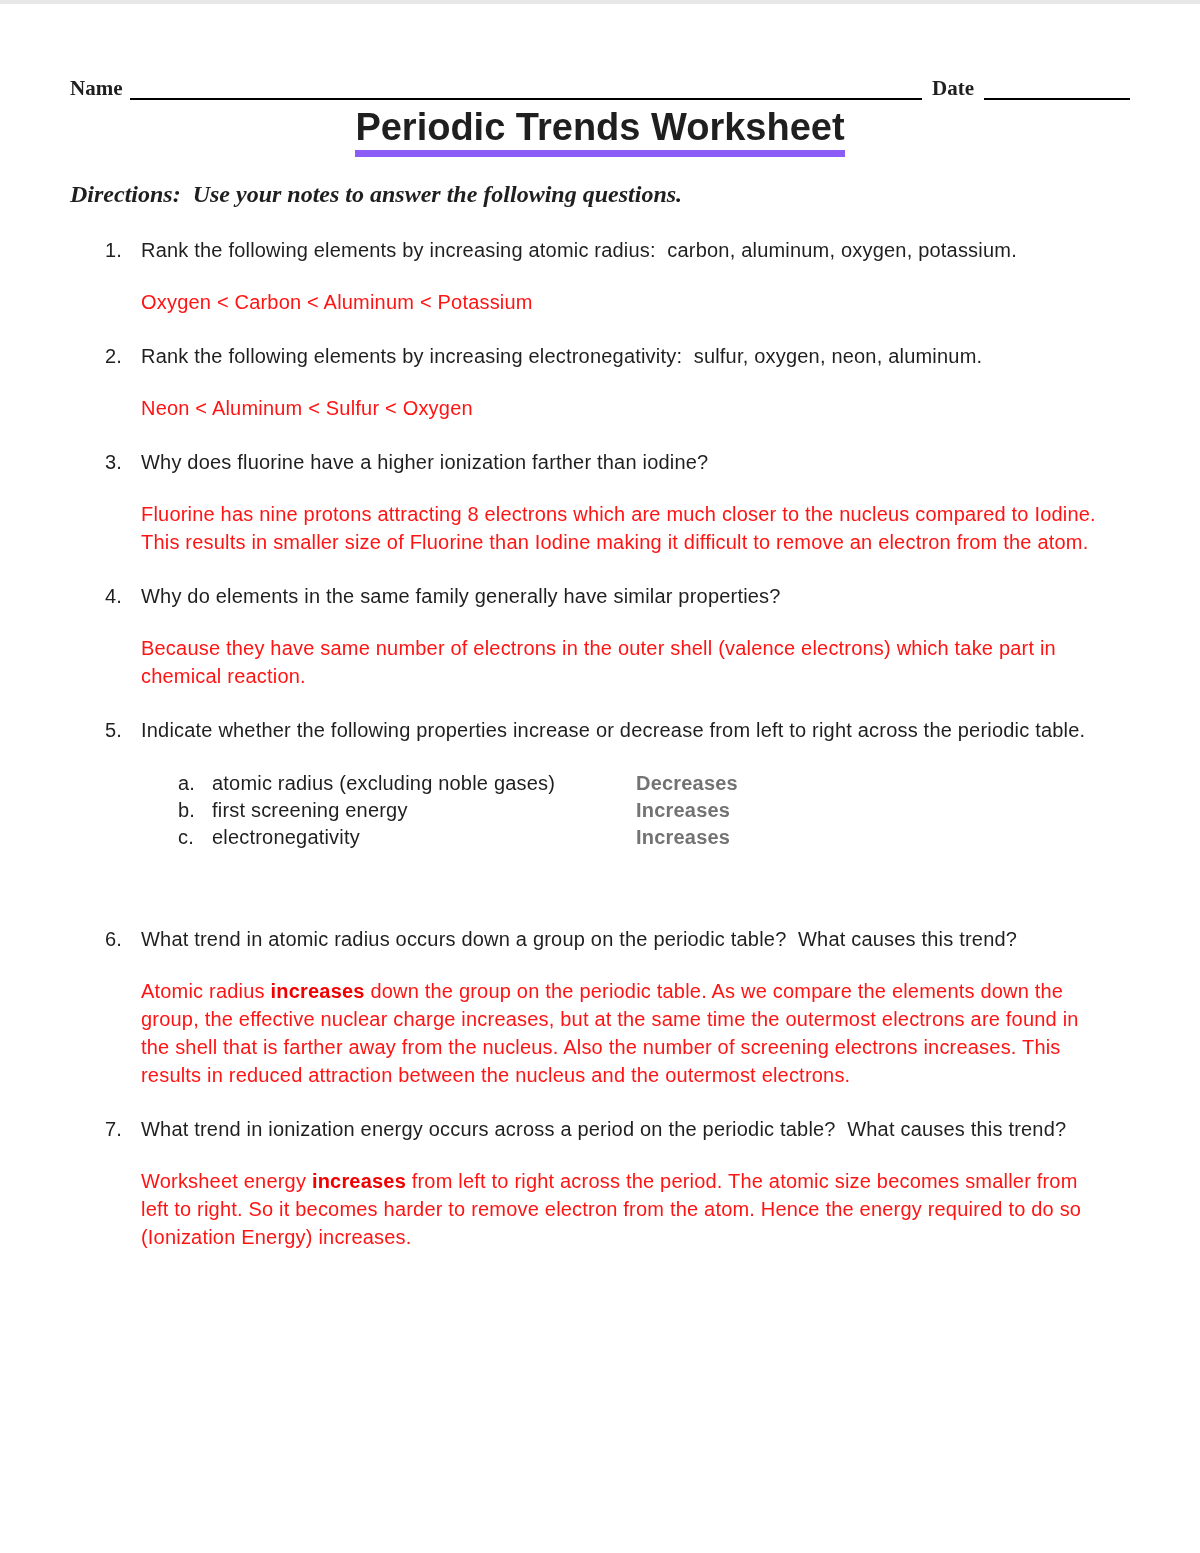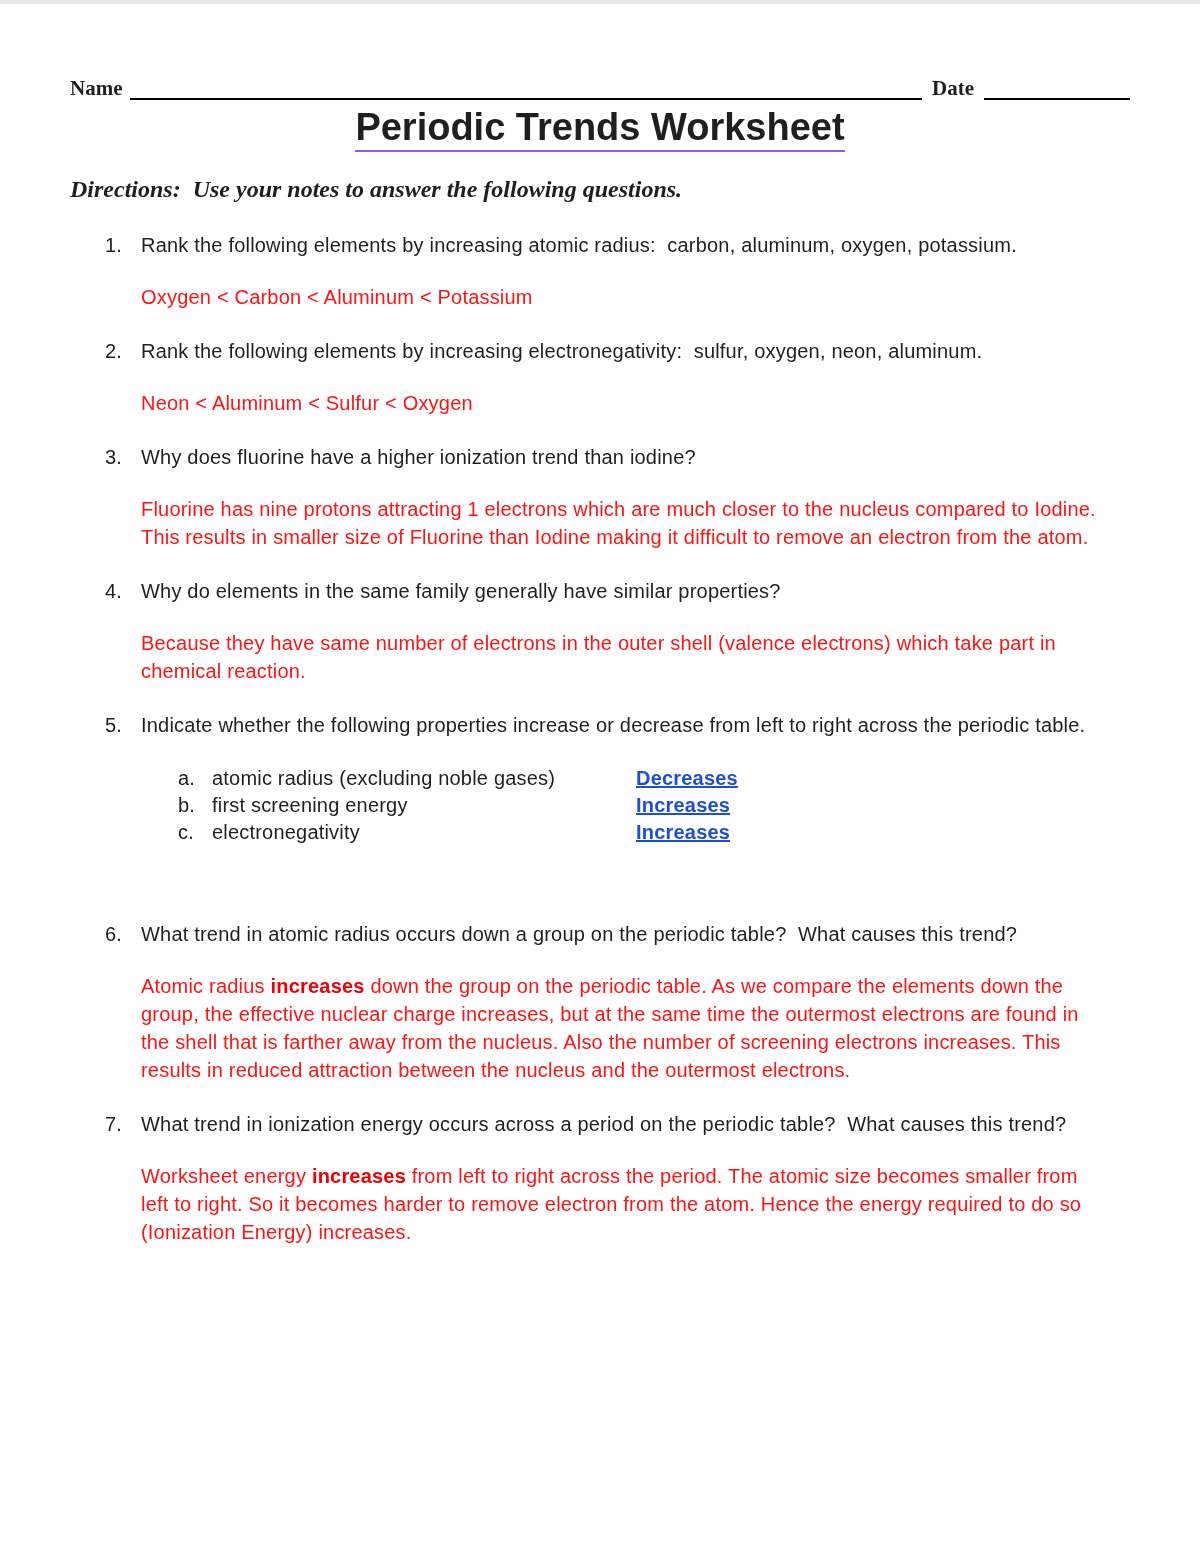--- a/index.html
+++ b/index.html
@@ -21,21 +21,21 @@
   }
   .hdr .lbl{white-space:nowrap;}
   .line{border-bottom:2px solid #000;height:22px;}
   .name-line{flex:1 1 auto;margin:0 10px 0 8px;}
   .date-line{width:146px;margin-left:10px;}
   
   .title-wrap{text-align:center;margin-top:6px;}
   .title{
     display:inline-block;
     font-size:38px;font-weight:bold;letter-spacing:0px;
-    border-bottom:2px solid #8b5cf6;padding-bottom:1px;
+    border-bottom:7px solid #8b5cf6;padding-bottom:1px;
     font-family:"Liberation Sans","DejaVu Sans",sans-serif;
   }
   
   .directions{
     margin-top:24px;
     font-family:"Liberation Serif","DejaVu Serif",serif;
     font-style:italic;font-weight:bold;
     font-size:24px;white-space:pre-wrap;
   }
   
@@ -45,21 +45,21 @@
   .q-text{max-width:962px;white-space:pre-wrap;text-align:center;}
   .answer{
     margin:24px 0 26px 71px;
     max-width:962px;
     color:#ff1414;
     white-space:pre-wrap;
   }
   .answer b{color:#f00000;}
   .sub-list{margin:26px 0 50px 108px;}
   .sub-row{display:grid;grid-template-columns:34px 424px auto;line-height:27px;}
-  .sub-answer{color:#1d4ed8;font-weight:bold;text-decoration:underline;}
+  .sub-answer{color:#737373;font-weight:bold;}
   .gap-big{height:24px;}
 </style>
 </head>
 <body>
 
 <div class="page">
 
   <div class="hdr">
     <span class="lbl">Name</span>
     <div class="line name-line"></div>
@@ -82,23 +82,23 @@
     <div class="answer">Oxygen &lt; Carbon &lt; Aluminum &lt; Potassium</div>
 
     <div class="question">
       <span class="q-num">2.</span>
       <span class="q-text">Rank the following elements by increasing electronegativity:  sulfur, oxygen, neon, aluminum.</span>
     </div>
     <div class="answer">Neon &lt; Aluminum &lt; Sulfur &lt; Oxygen</div>
 
     <div class="question">
       <span class="q-num">3.</span>
-      <span class="q-text">Why does fluorine have a higher ionization trend than iodine?</span>
+      <span class="q-text">Why does fluorine have a higher ionization farther than iodine?</span>
     </div>
-    <div class="answer">Fluorine has nine protons attracting 1 electrons which are much closer to the nucleus compared to Iodine. This results in smaller size of Fluorine than Iodine making it difficult to remove an electron from the atom.</div>
+    <div class="answer">Fluorine has nine protons attracting 8 electrons which are much closer to the nucleus compared to Iodine. This results in smaller size of Fluorine than Iodine making it difficult to remove an electron from the atom.</div>
 
     <div class="question">
       <span class="q-num">4.</span>
       <span class="q-text">Why do elements in the same family generally have similar properties?</span>
     </div>
     <div class="answer">Because they have same number of electrons in the outer shell (valence electrons) which take part in chemical reaction.</div>
 
     <div class="question">
       <span class="q-num">5.</span>
       <span class="q-text">Indicate whether the following properties increase or decrease from left to right across the periodic table.</span>

